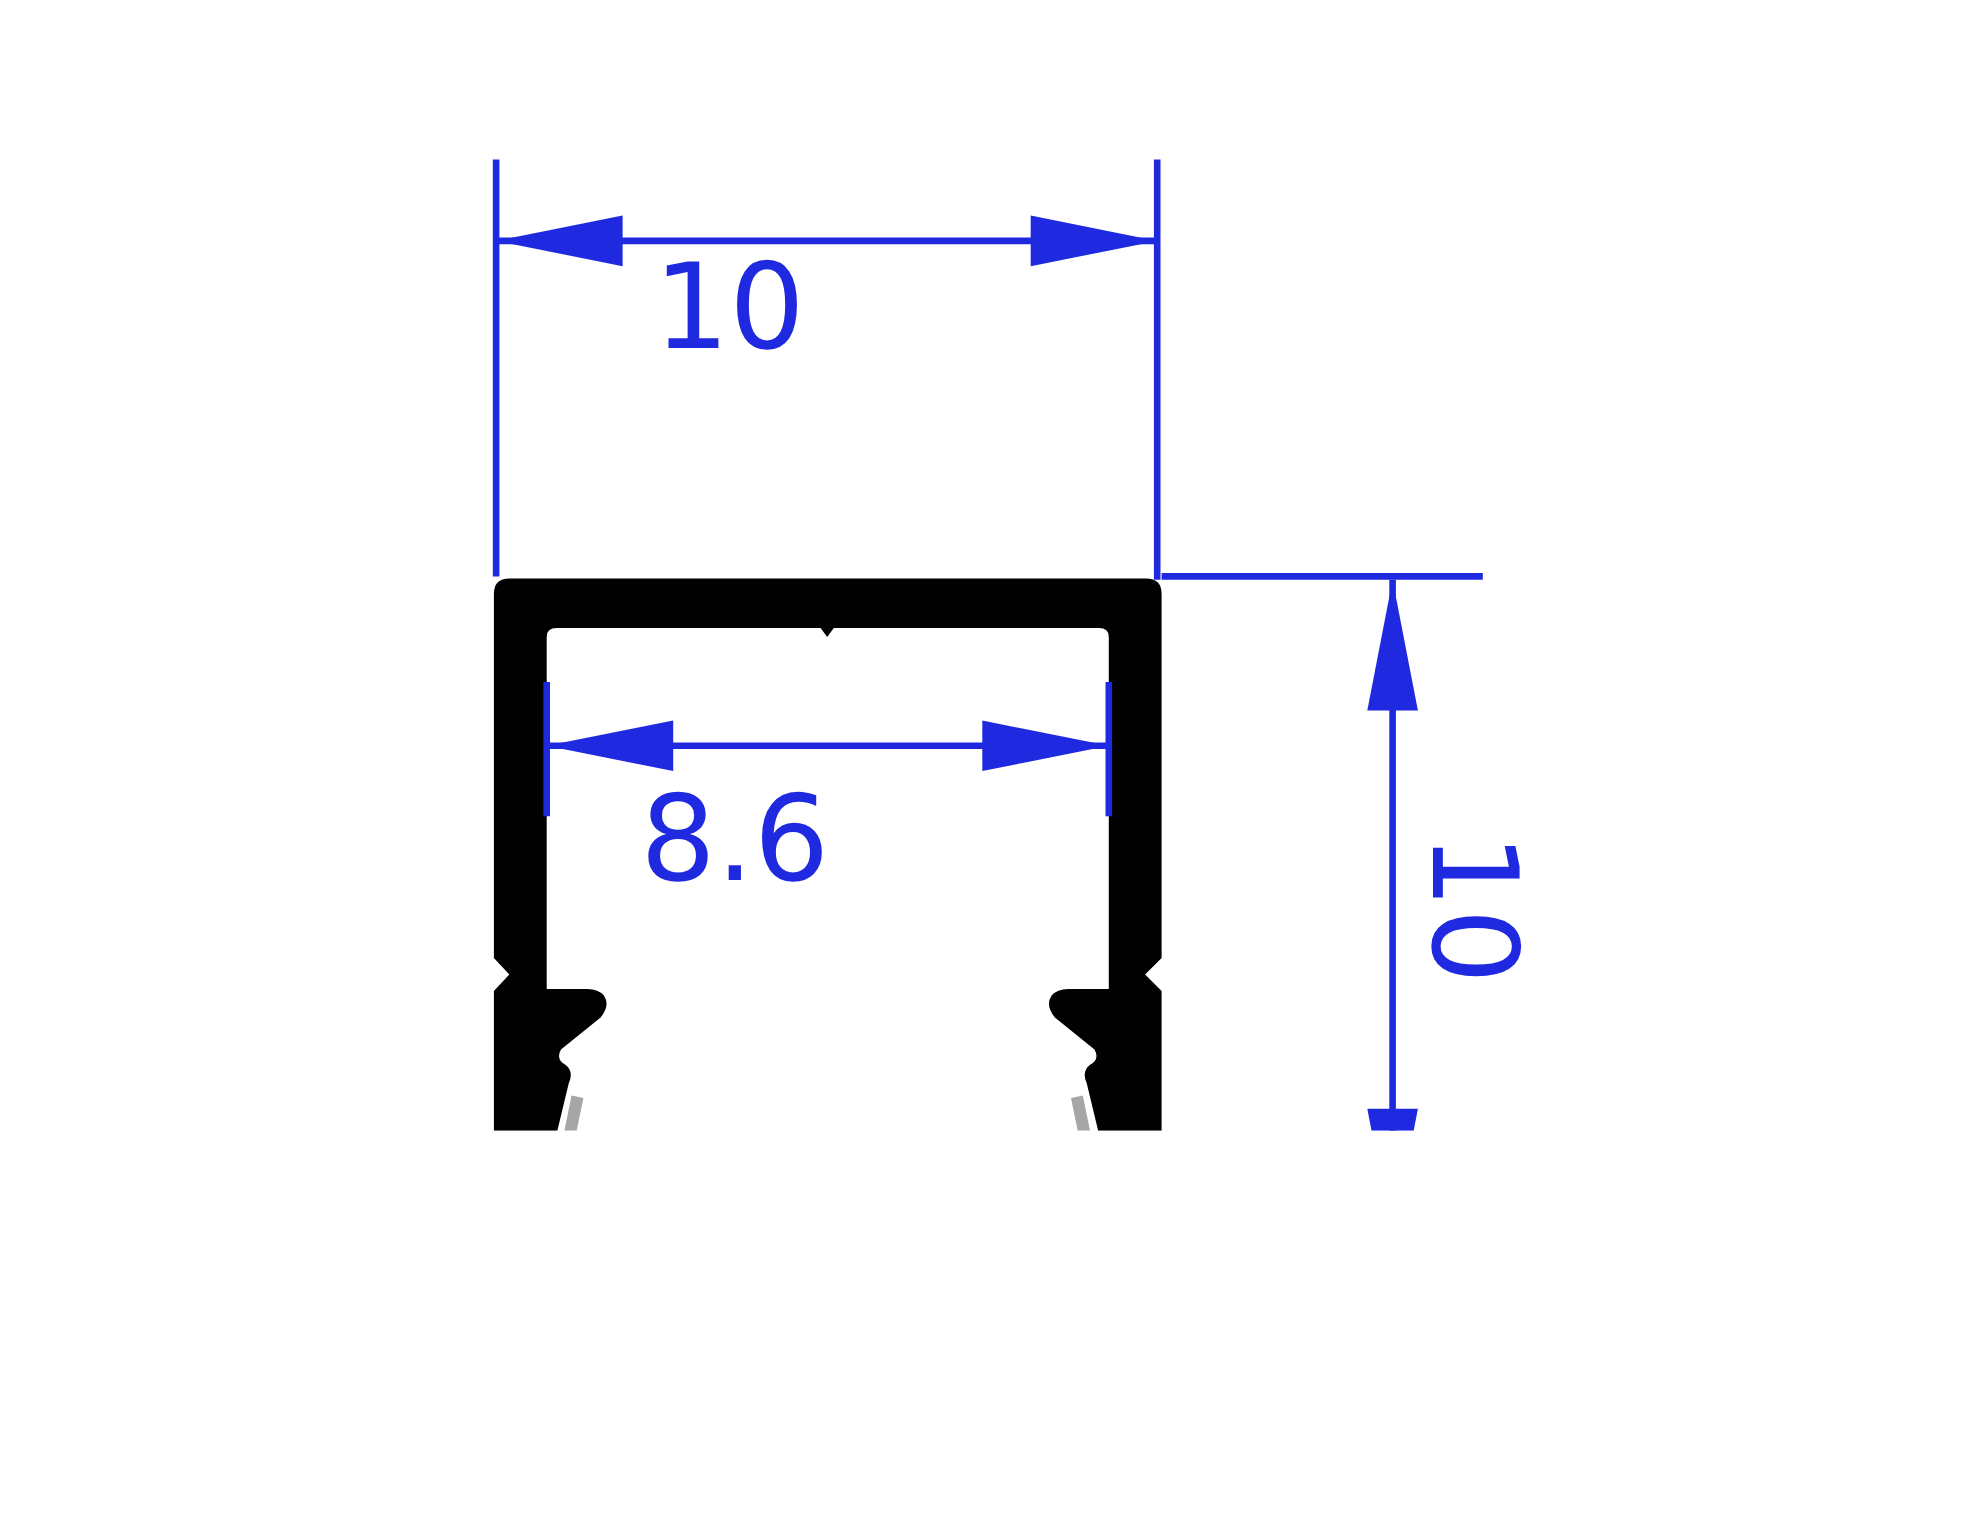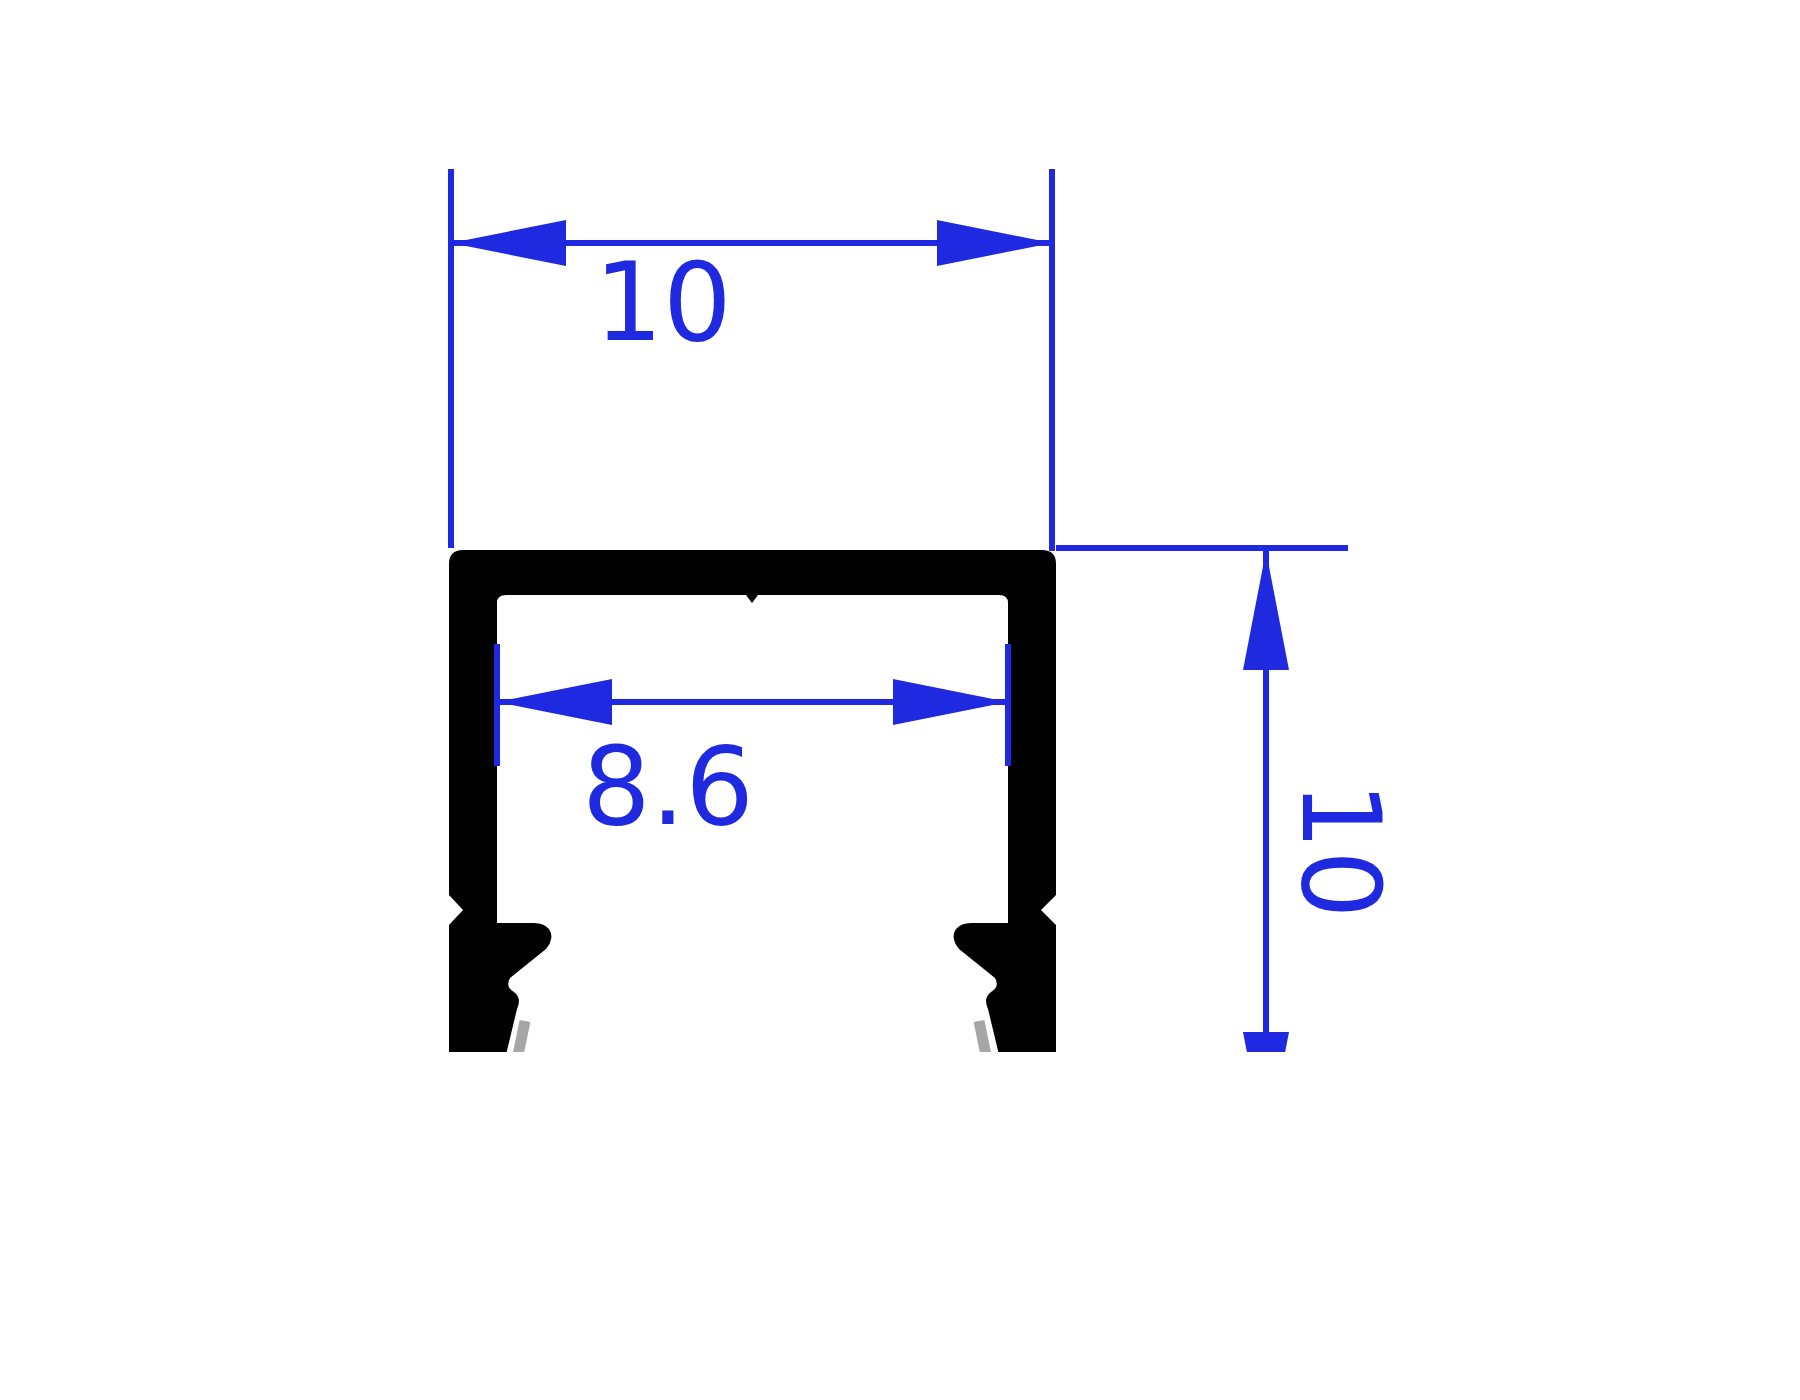--- a/index.html
+++ b/index.html
@@ -3,21 +3,21 @@
 <meta charset="utf-8">
 <style>
   :root{
     --dimension:#1f2ae0;
     --profile:#010101;
     --shadow:#a6a6a6;
     --shadow_light:#b5b5b5;
     --background:#ffffff;
   }
   html,body{margin:0;padding:0;background:var(--background);}
-  .stage{position:relative;width:1800px;height:1028px;background:var(--background);overflow:hidden;margin-top:24px;}
+  .stage{position:relative;width:1800px;height:1028px;background:var(--background);overflow:hidden;}
   svg{position:absolute;left:0;top:0;}
   .dim-line{stroke:var(--dimension);stroke-width:6;fill:none;}
   .ext-line{stroke:var(--dimension);stroke-width:6;fill:none;}
   .arrow{fill:var(--dimension);stroke:none;}
   .dim-text{
     fill:var(--dimension);
     font-family:"DejaVu Sans","Liberation Sans",sans-serif;
     font-size:108px;
     font-weight:400;
     text-anchor:middle;

